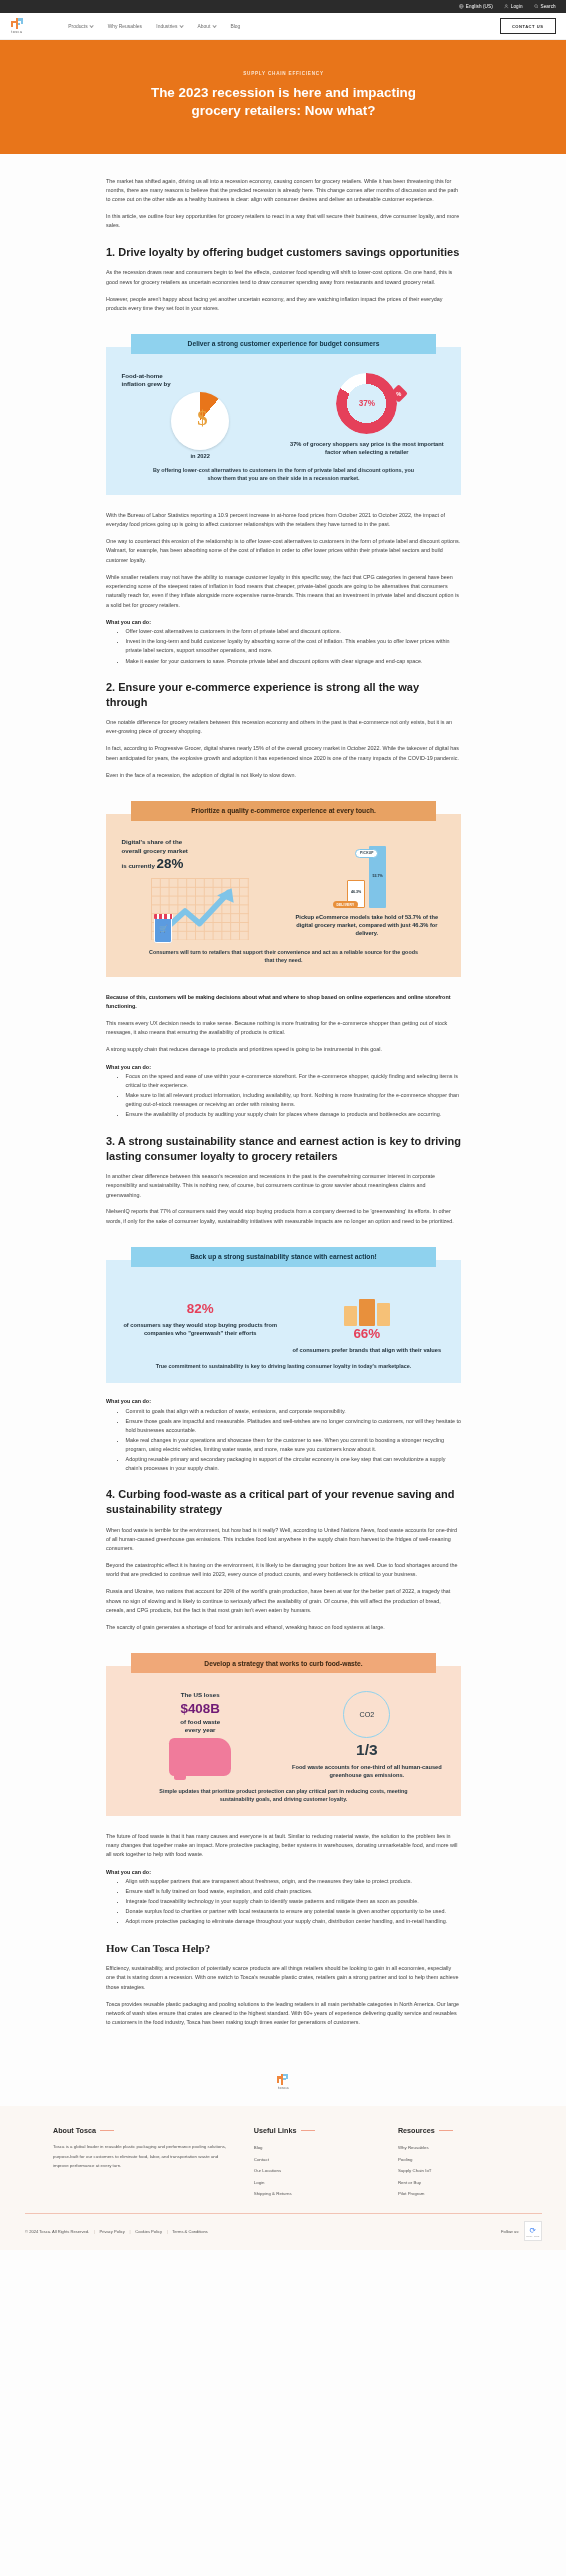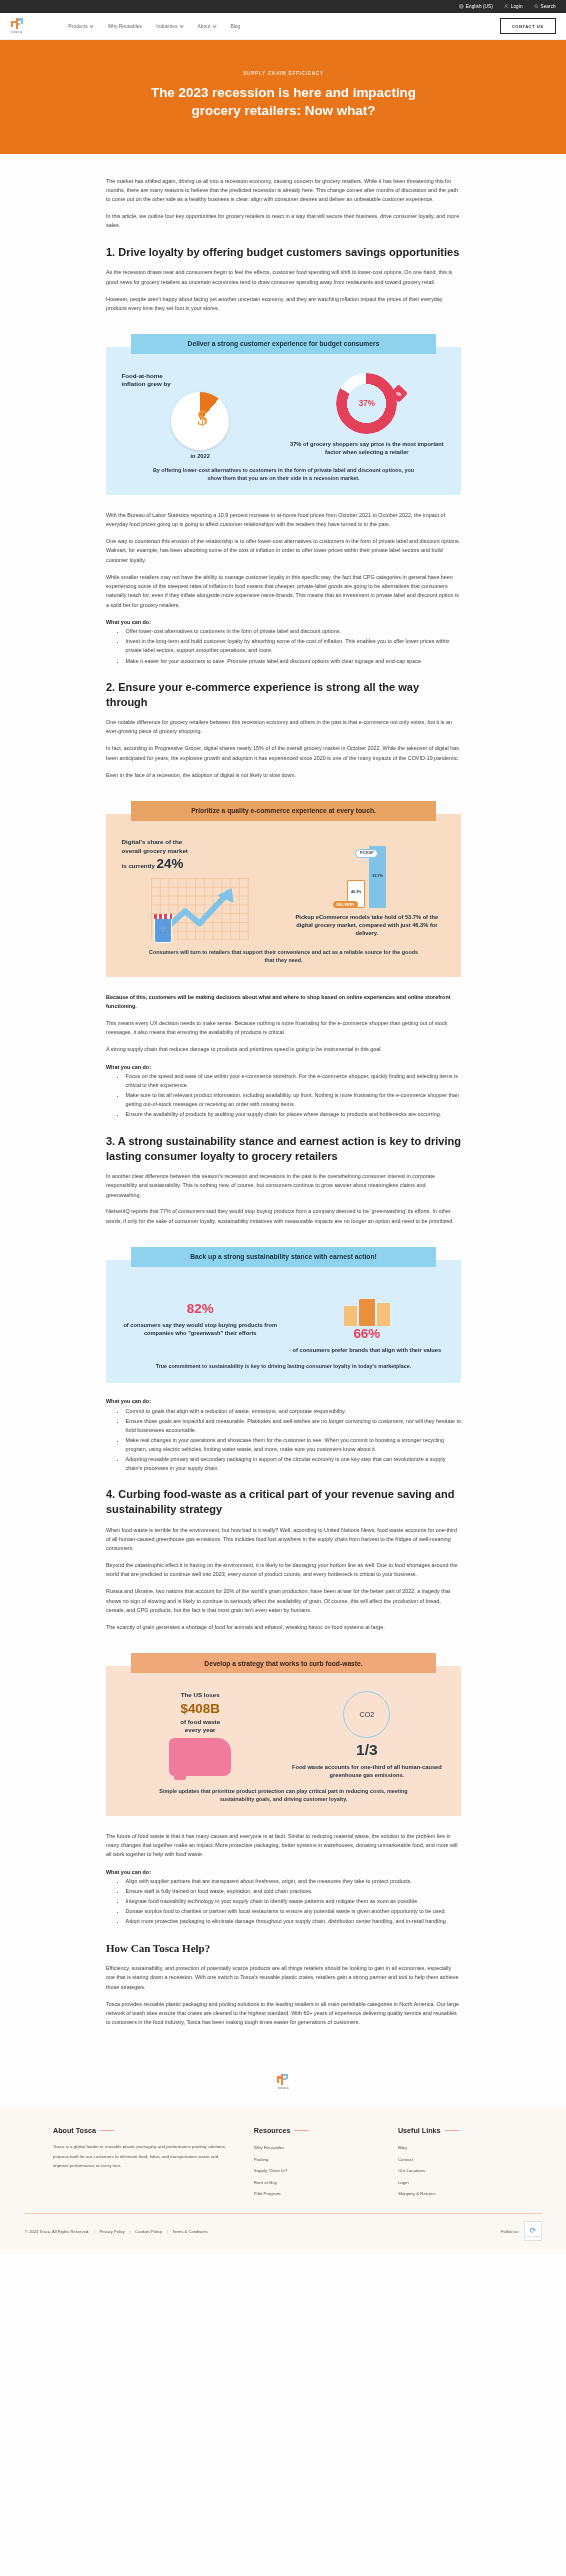--- a/index.html
+++ b/index.html
@@ -304,21 +304,21 @@
 
   <div class="info-card info-orange">
     <div class="info-banner">Prioritize a quality e-commerce experience at every touch.</div>
     <div class="info-body">
       <div class="info-grid">
         <div class="info-col">
           <div class="info-lead">
             <span>Digital's share of the</span><br>
             <span>overall grocery market</span><br>
             <span>is currently</span>
-            <span class="stat-big">24%</span>
+            <span class="stat-big">28%</span>
           </div>
           <div class="grid-chart">
             <svg class="arrow-up" viewBox="0 0 170 110">
               <polyline points="14,100 58,60 86,84 142,24" fill="none" stroke="#7FC4E8" stroke-width="11" stroke-linecap="round" stroke-linejoin="round"></polyline>
               <polygon points="148,16 152,44 120,30" fill="#7FC4E8"></polygon>
             </svg>
             <div class="phone">
               <div class="phone-awning"></div>
               <div class="phone-cart">🛒</div>
             </div>
@@ -393,21 +393,21 @@
   <p>Russia and Ukraine, two nations that account for 20% of the world's grain production, have been at war for the better part of 2022, a tragedy that shows no sign of slowing and is likely to continue to seriously affect the availability of grain. Of course, this will affect the production of bread, cereals, and CPG products, but the fact is that most grain isn't even eaten by humans.</p>
   <p>The scarcity of grain generates a shortage of food for animals and ethanol, wreaking havoc on food systems at large.</p>
 
   <div class="info-card info-peach">
     <div class="info-banner">Develop a strategy that works to curb food-waste.</div>
     <div class="info-body">
       <div class="info-grid">
         <div class="info-col">
           <div class="info-lead" style="text-align:center;">
             <span>The US loses</span><br>
-            <span class="stat-big" style="color:#a16207;">$408B</span><br>
+            <span class="stat-big" style="color:#701a75;">$408B</span><br>
             <span>of food waste</span><br>
             <span>every year</span>
           </div>
           <div class="usmap"></div>
         </div>
         <div class="info-col">
           <div class="co2-bubble">CO2</div>
           <div class="frac">1/3</div>
           <div class="info-caption">Food waste accounts for one-third of all human-caused greenhouse gas emissions.</div>
         </div>
@@ -453,40 +453,40 @@
       <div class="footer-h">
         <span>About Tosca</span>
         <i class="rule"></i>
       </div>
       <div class="footer-about-text">Tosca is a global leader in reusable plastic packaging and performance pooling solutions, purpose-built for our customers to eliminate food, labor, and transportation waste and improve performance at every turn.</div>
     </div>
 
 
     <div class="footer-col">
       <div class="footer-h">
+        <span>Useful Links</span>
+        <i class="rule"></i>
+      </div>
+      <a class="footer-link">Blog</a>
+      <a class="footer-link">Contact</a>
+      <a class="footer-link">Our Locations</a>
+      <a class="footer-link">Login</a>
+      <a class="footer-link">Shipping &amp; Returns</a>
+    </div>
+
+    <div class="footer-col">
+      <div class="footer-h">
         <span>Resources</span>
         <i class="rule"></i>
       </div>
       <a class="footer-link">Why Reusables</a>
       <a class="footer-link">Pooling</a>
       <a class="footer-link">Supply Chain IoT</a>
       <a class="footer-link">Rent or Buy</a>
       <a class="footer-link">Pilot Program</a>
-    </div>
-
-    <div class="footer-col">
-      <div class="footer-h">
-        <span>Useful Links</span>
-        <i class="rule"></i>
-      </div>
-      <a class="footer-link">Blog</a>
-      <a class="footer-link">Contact</a>
-      <a class="footer-link">Our Locations</a>
-      <a class="footer-link">Login</a>
-      <a class="footer-link">Shipping &amp; Returns</a>
     </div>
   </div>
 
   <div class="footer-divider"></div>
 
   <div class="footer-bottom">
     <div class="legal">
       <span>© 2024 Tosca. All Rights Reserved.</span>
       <span class="sep">|</span>
       <a>Privacy Policy</a>

